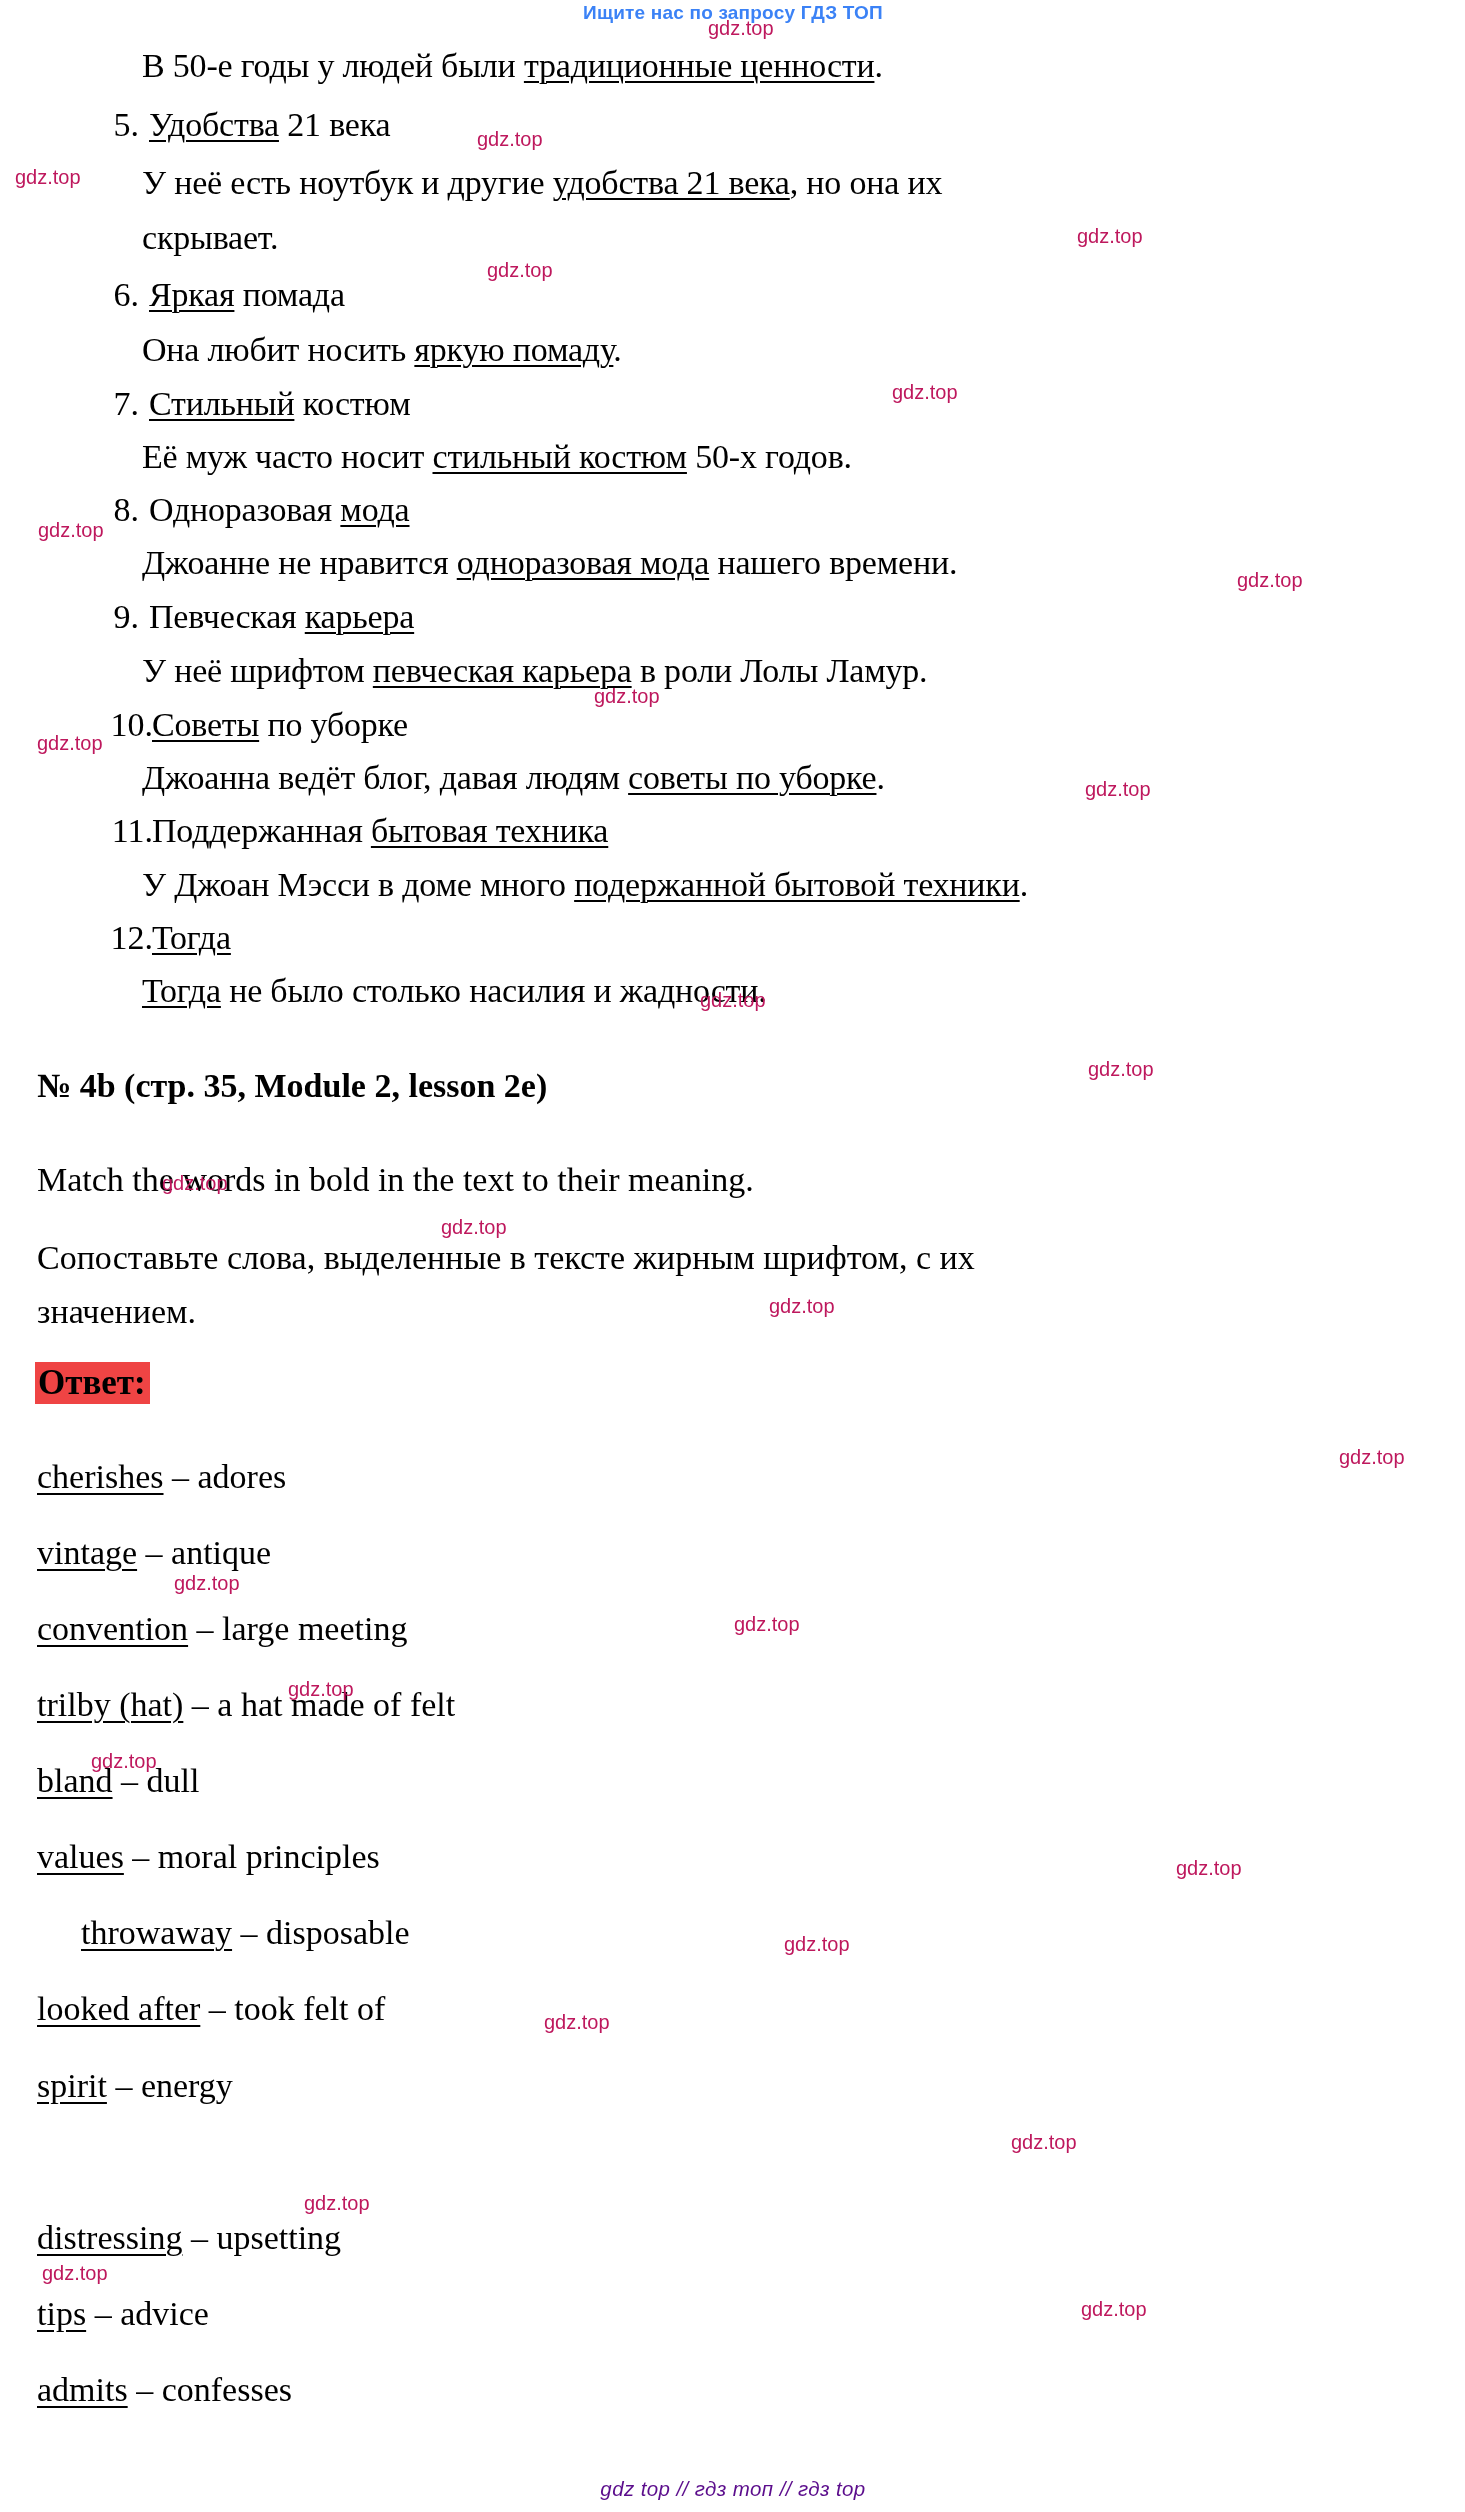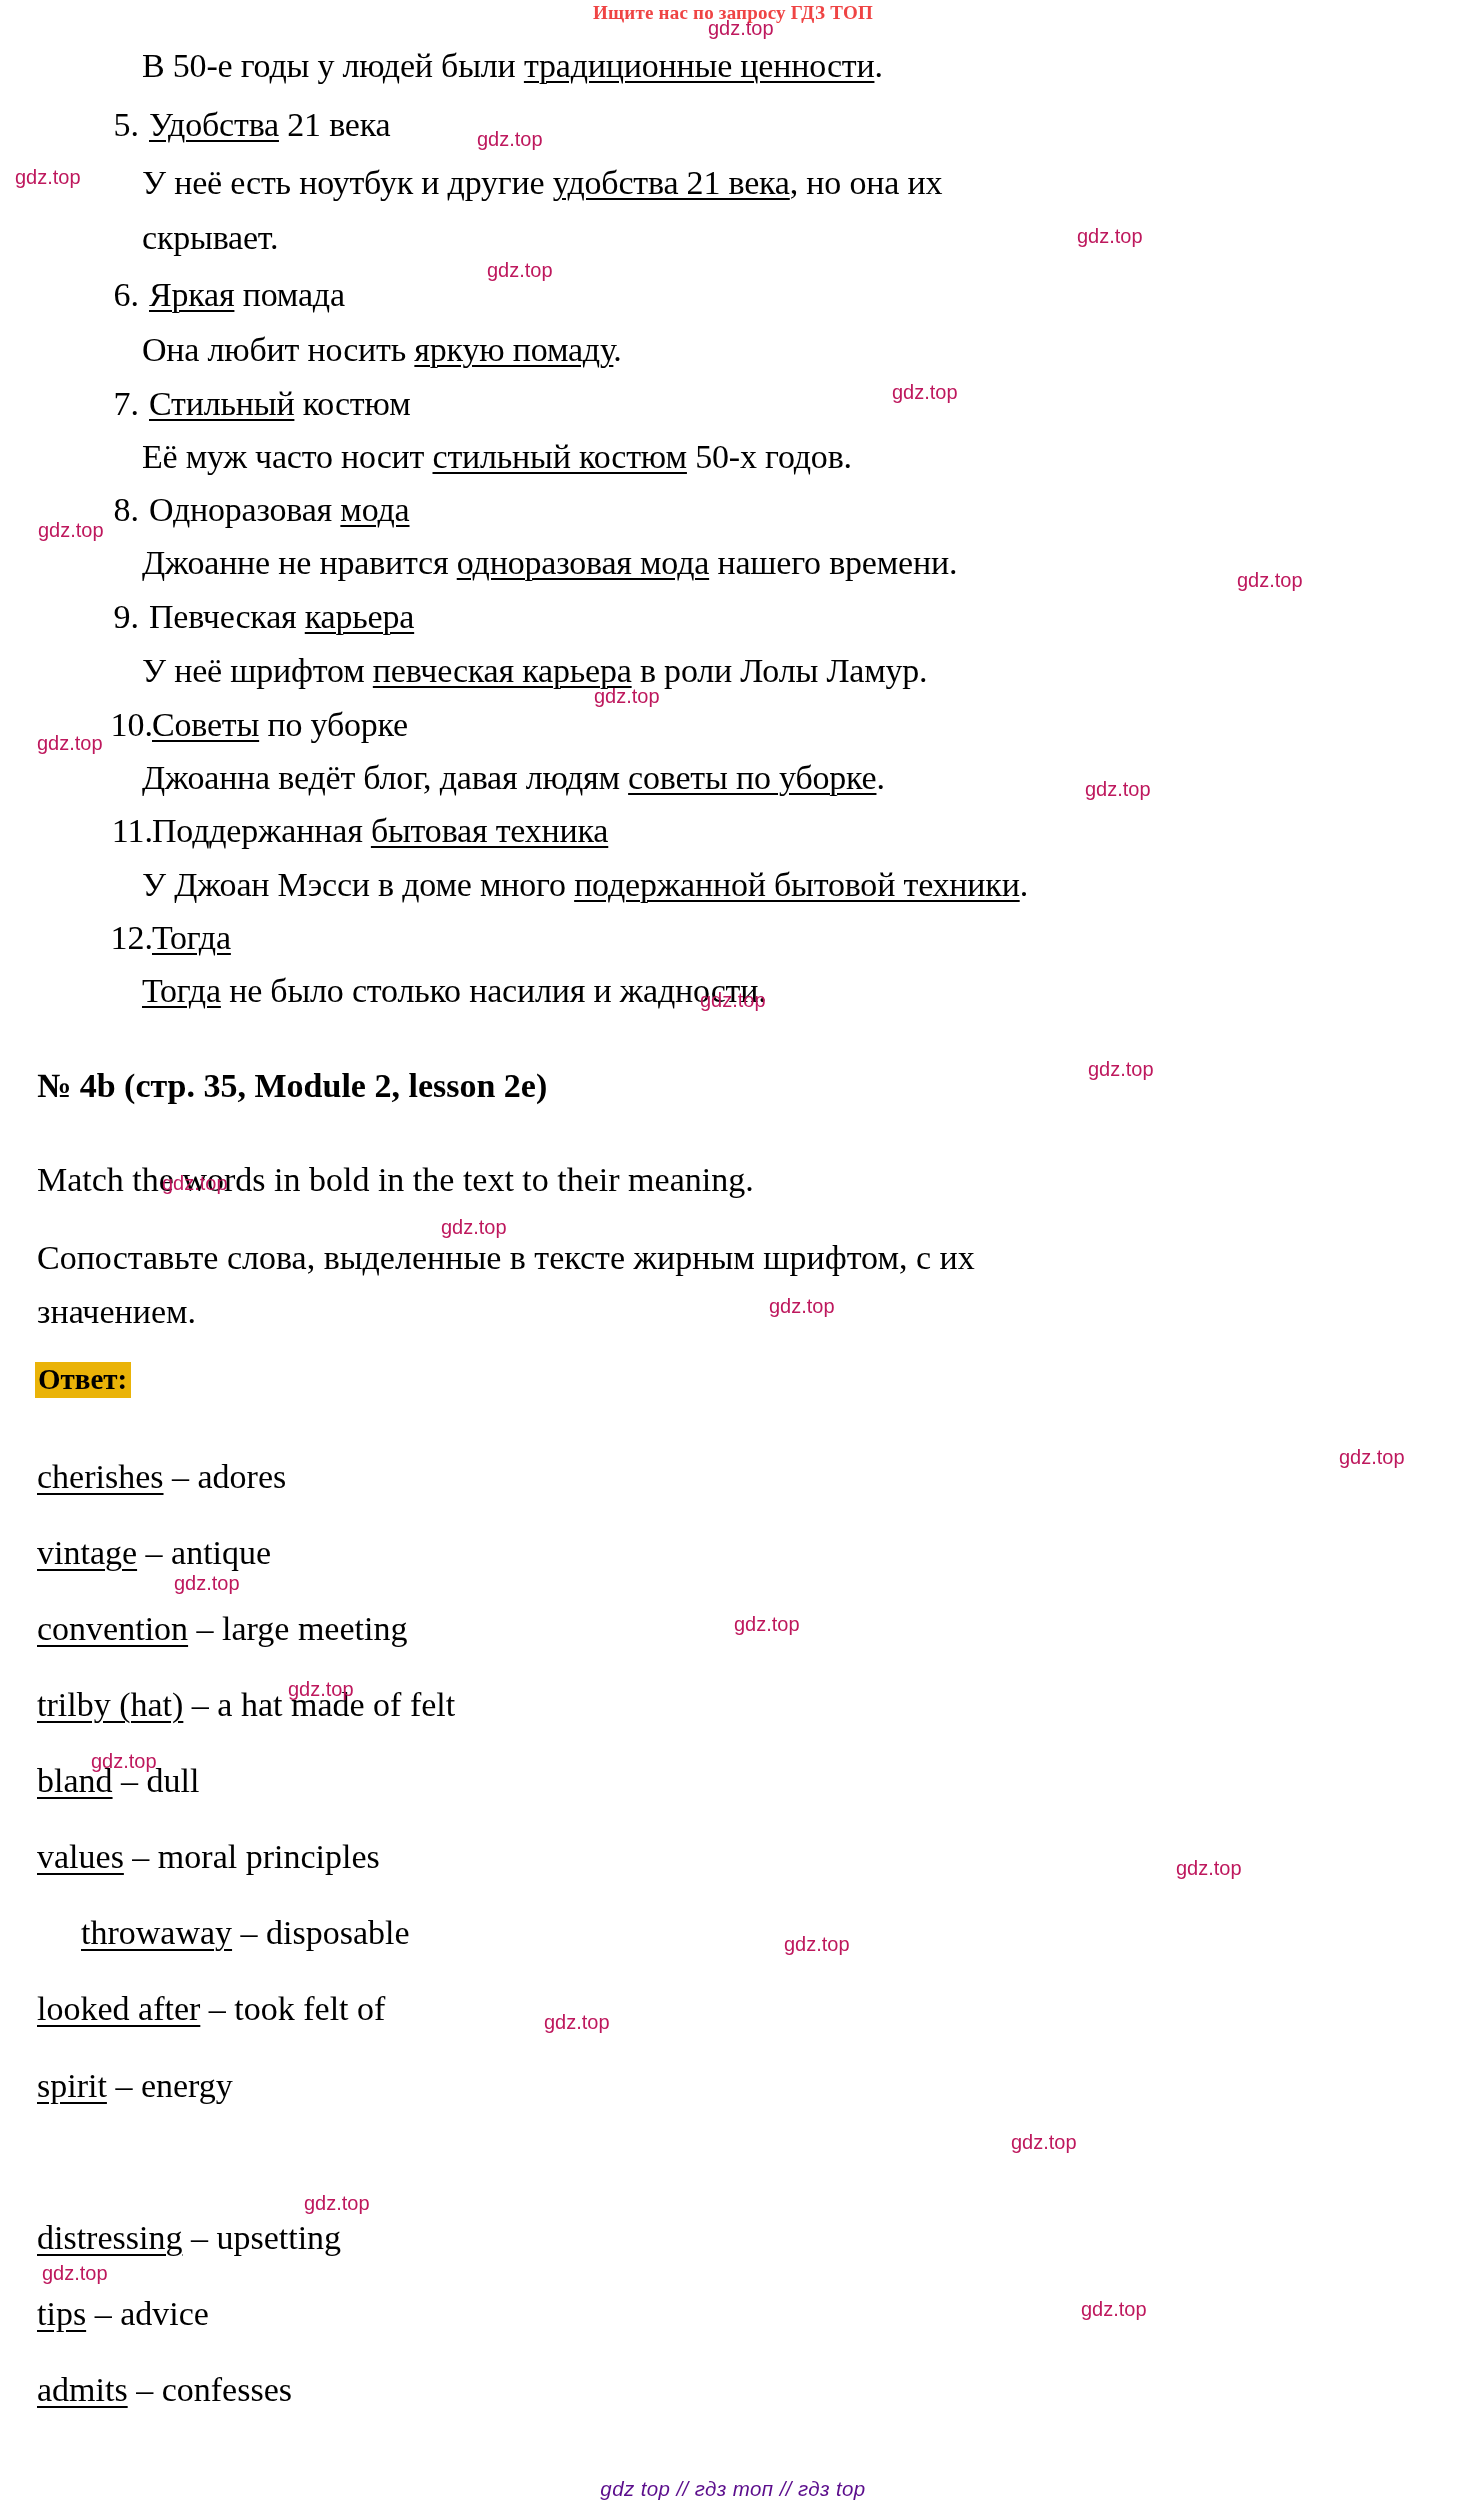--- a/index.html
+++ b/index.html
@@ -91,23 +91,23 @@
     white-space: nowrap;
     font-size: 34px;
     line-height: 1;
   }
 
   
   .answer-label {
     position: absolute;
     left: 35px;
     font-weight: bold;
-    font-size: 29px;
+    font-size: 35px;
     line-height: 1.08;
-    background: #eab308;
+    background: #ef4444;
     padding: 1.5px 3.8px 3px 3px;
     white-space: nowrap;
   }
 
   
   .match-row {
     position: absolute;
     left: 37px;
     white-space: nowrap;
     font-size: 34px;
@@ -128,21 +128,21 @@
     text-align: center;
     font-family: "Liberation Sans", "DejaVu Sans", sans-serif;
     font-size: 20.5px;
     color: #5b0d8c;
     letter-spacing: 0.4px;
   }
 </style>
 </head>
 <body>
 
-<div class="promo" style="color: #ef4444; font-family: Liberation Serif, serif;">Ищите нас по запросу ГДЗ ТОП</div>
+<div class="promo" style="color: #3b82f6;">Ищите нас по запросу ГДЗ ТОП</div>
 
 <div class="doc">
 
   <div class="line" style="left:142px; top:49px;">
     <span>В 50-е годы у людей были </span><u class="ul">традиционные ценности</u><span>.</span>
   </div>
 
   <div class="num" style="left:40px; top:108px; width:99px;">5.</div>
   <div class="line" style="left:149px; top:108px;">
     <u class="ul">Удобства</u><span> 21 века</span>

